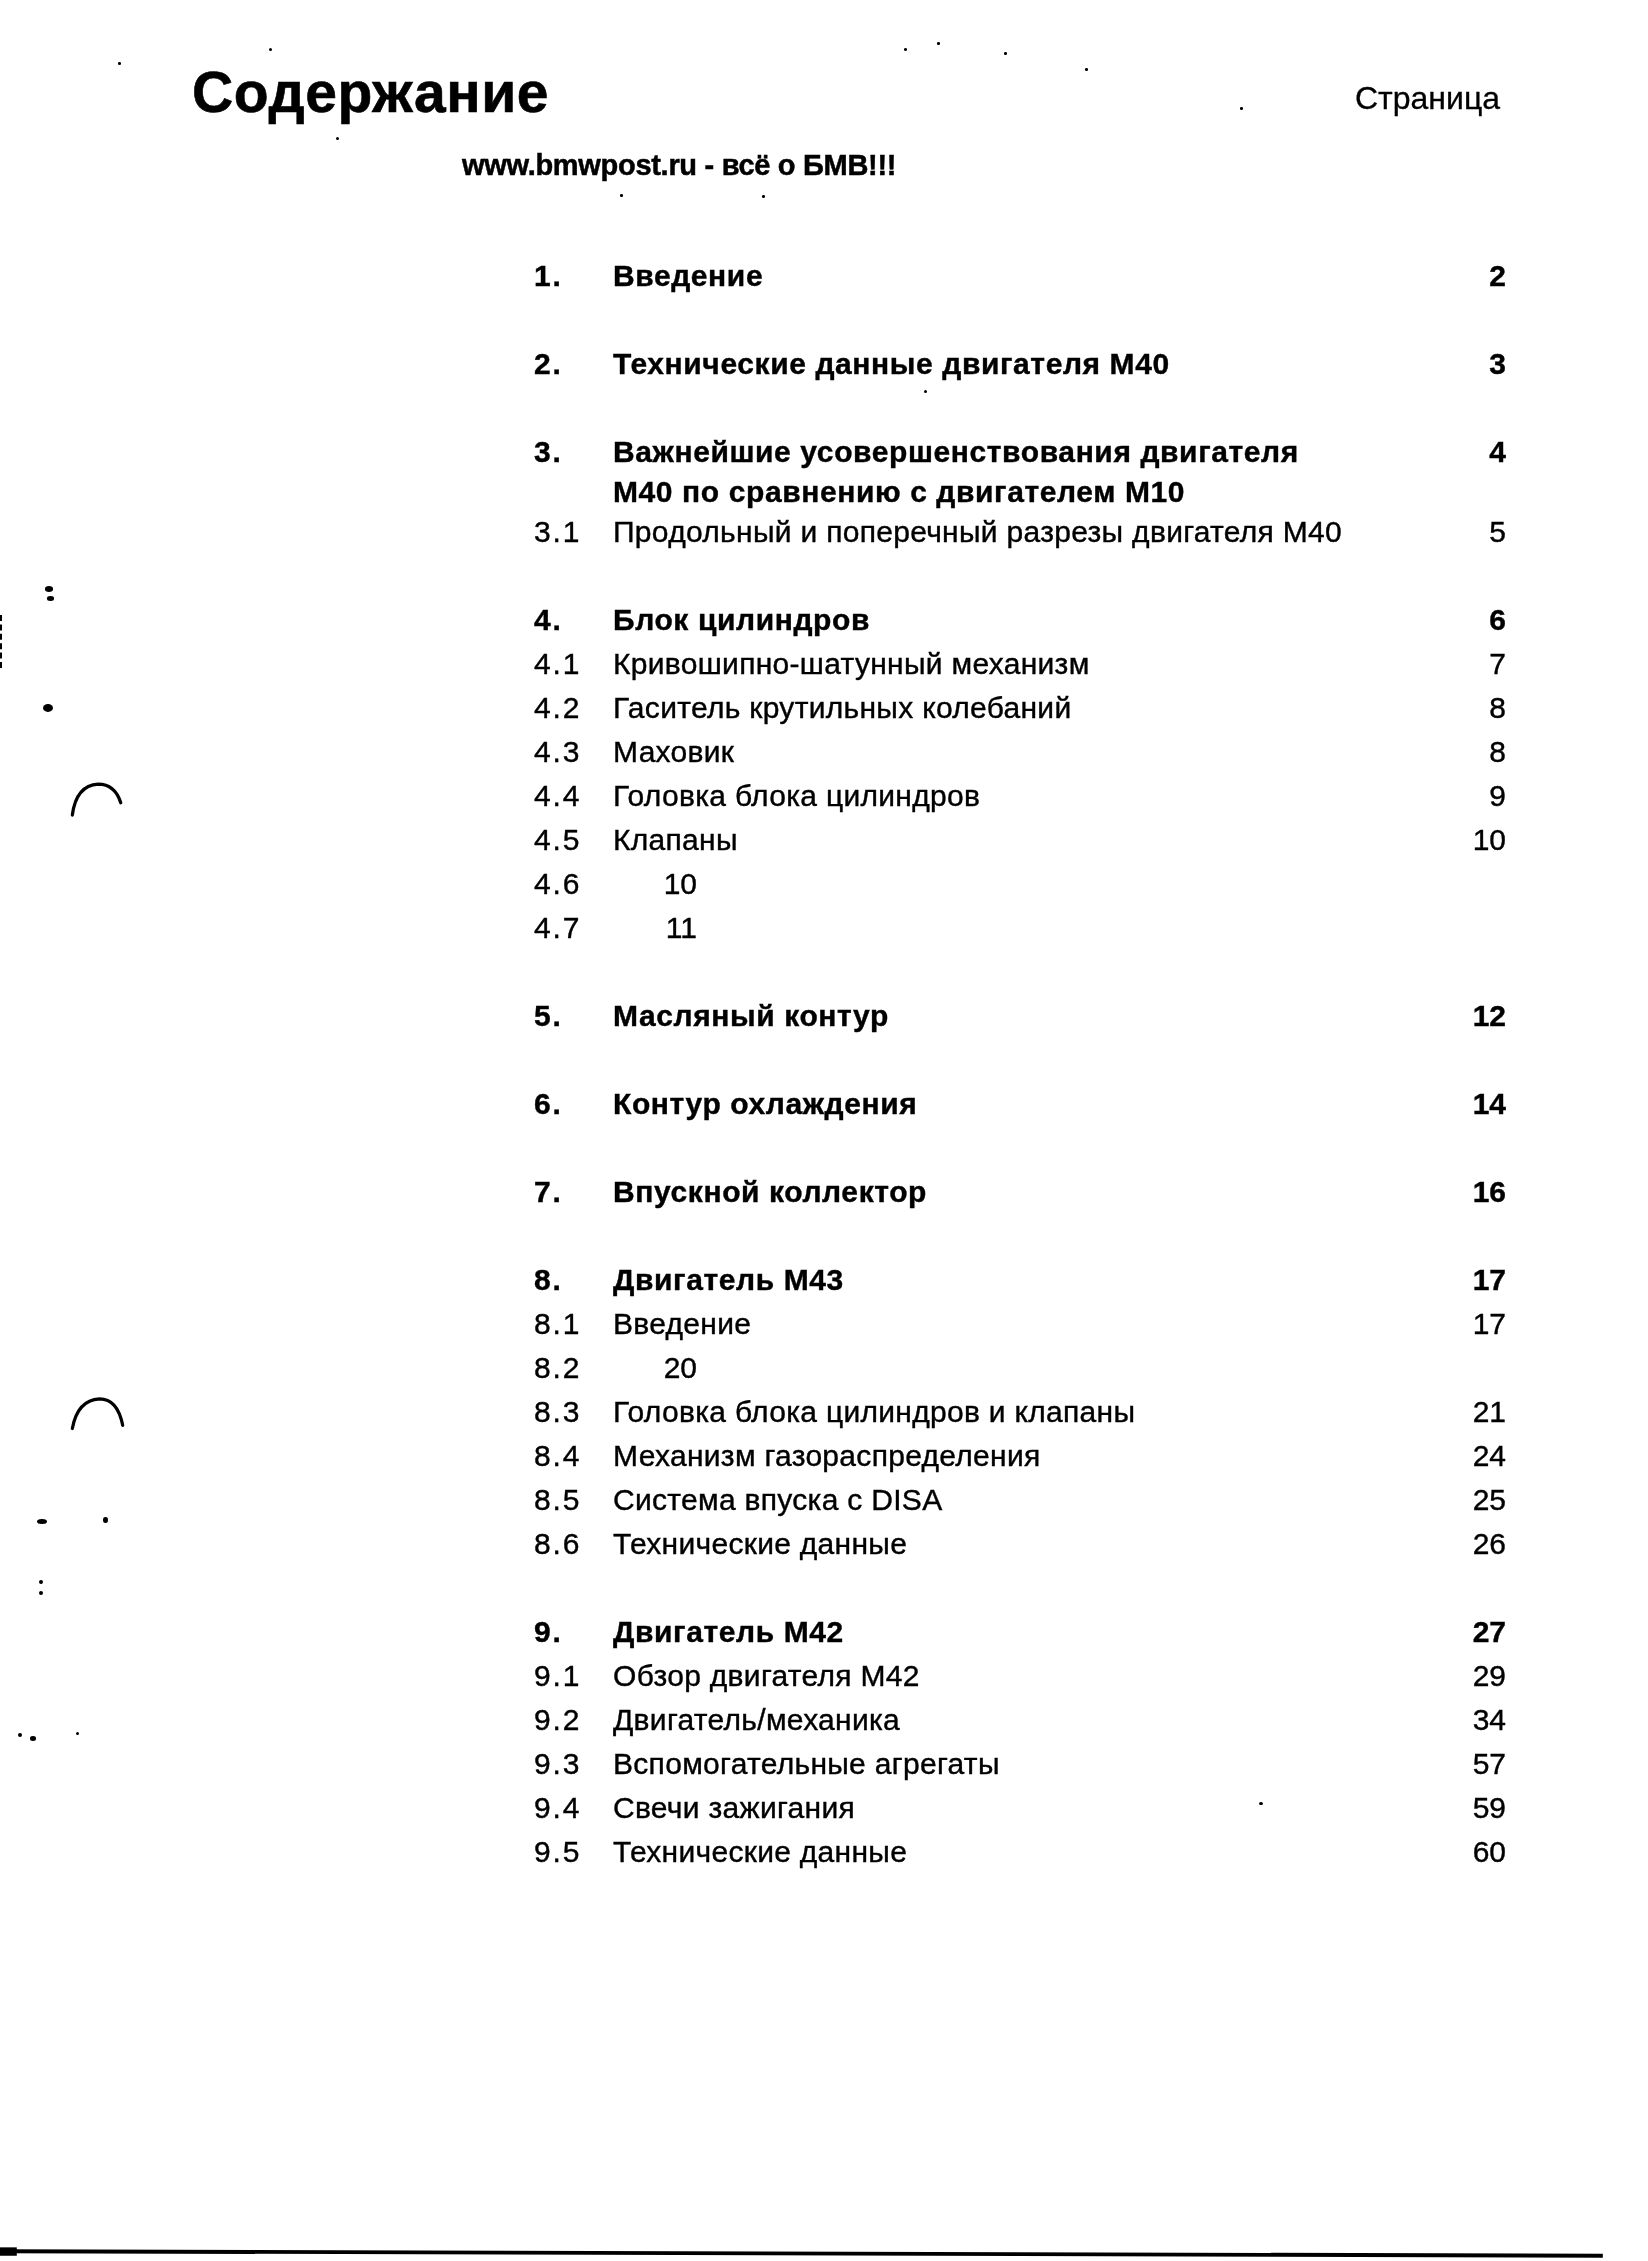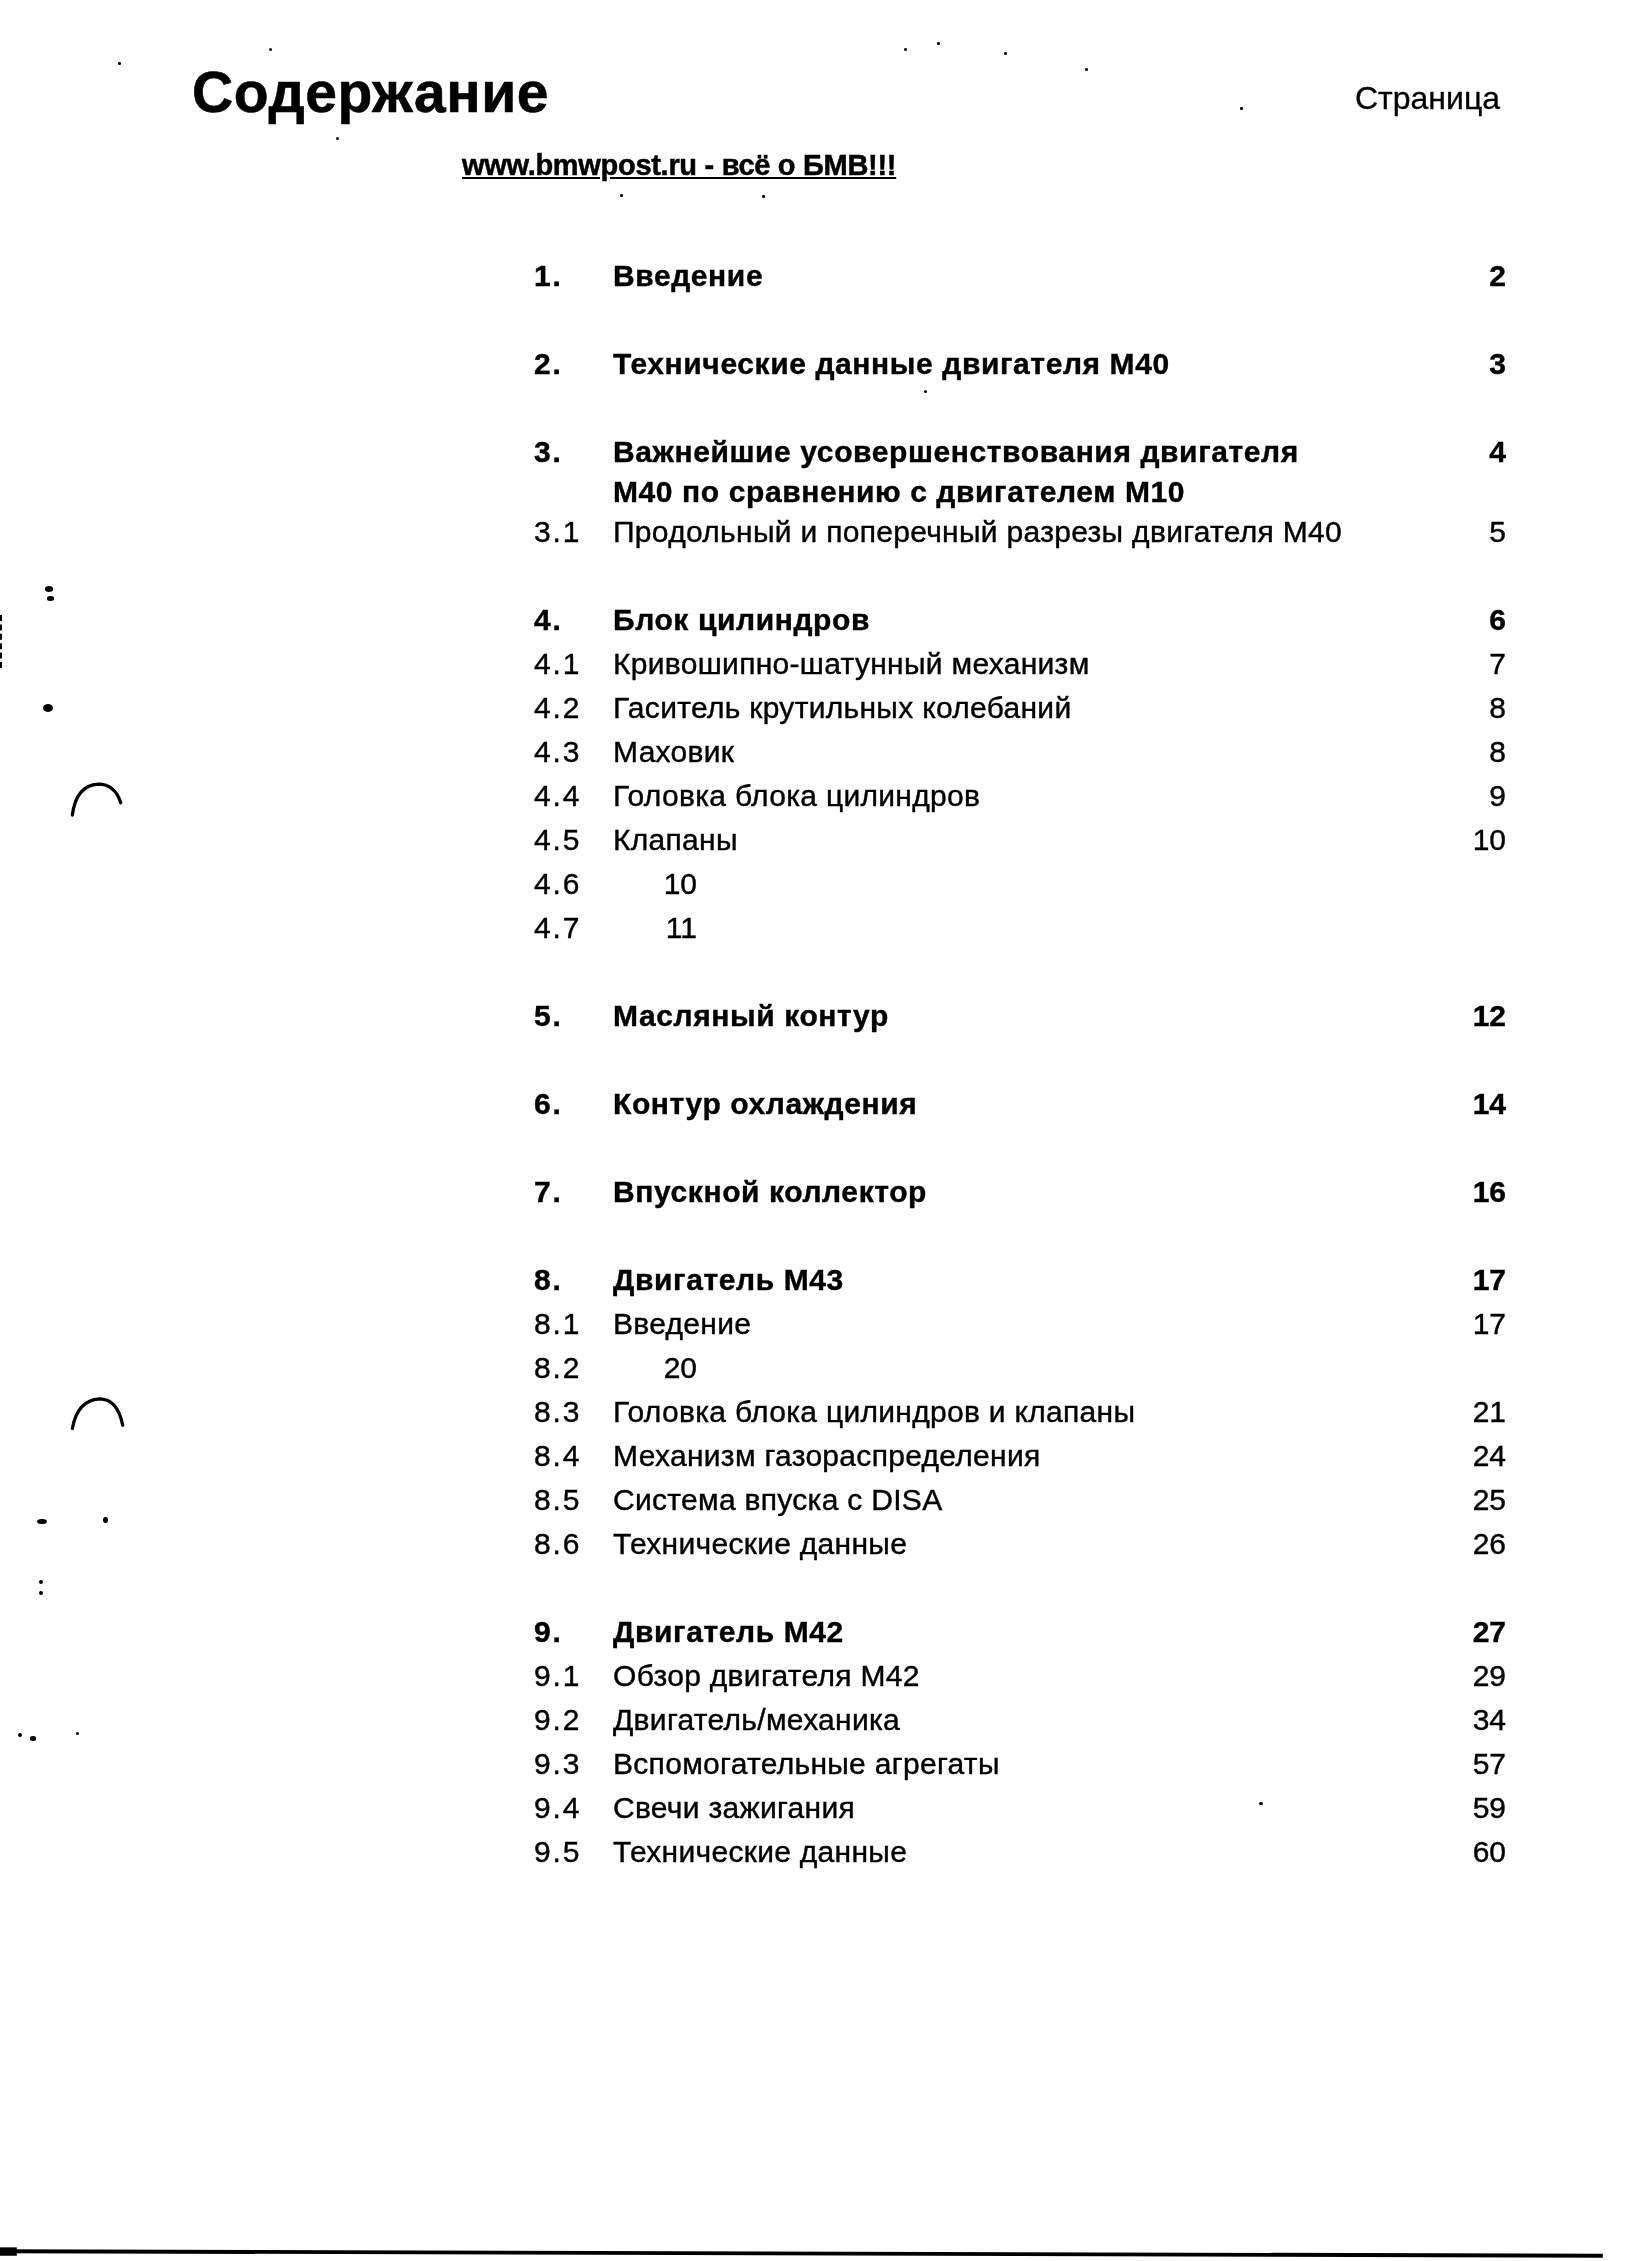--- a/index.html
+++ b/index.html
@@ -23,21 +23,20 @@
     position:absolute;right:148px;top:80px;
     font-size:32px;font-weight:400;
     -webkit-text-stroke:0.3px #000;
     white-space:nowrap;
   }
   .watermark{
     position:absolute;left:462px;top:149px;
     font-size:29px;font-weight:700;letter-spacing:-0.3px;
     -webkit-text-stroke:0.5px #000;
     white-space:nowrap;
-    text-decoration:underline;
   }
   
   .toc{
     position:absolute;left:534px;top:256px;width:972px;
   }
   .toc-row{
     display:flex;align-items:flex-start;
     min-height:44px;
     font-size:30px;line-height:40px;
   }

